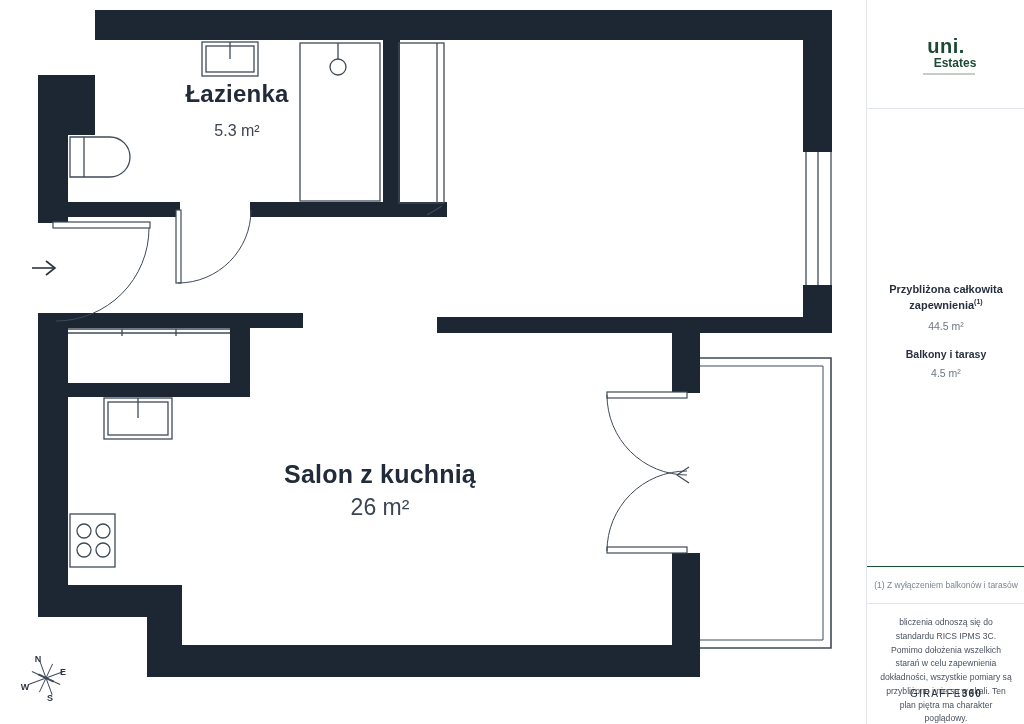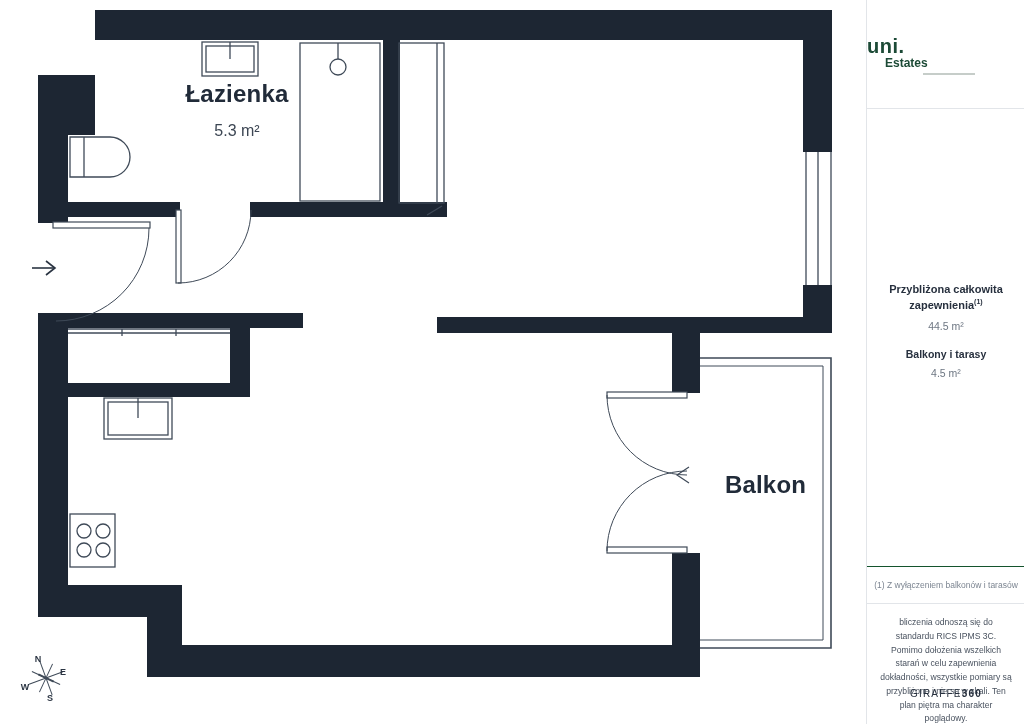--- a/index.html
+++ b/index.html
@@ -22,21 +22,21 @@
   .lbl-salon{left:252px;top:460px;width:256px;}
   .lbl-salon .room-name{font-size:25px;}
   .lbl-salon .room-area{font-size:23px;margin-top:5px;}
   .lbl-balkon{left:688px;top:471px;width:155px;}
   .lbl-balkon .room-name{font-size:24px;}
 
   
   #sidebar{position:absolute;left:866px;top:0;width:158px;height:724px;
     border-left:1px solid #e2e5e9;background:#fff;}
   .sb-divider{position:absolute;left:0;width:100%;height:0;border-top:1px solid #e2e5e9;}
-  #logo-block{position:absolute;left:0;top:0;width:100%;height:108px;}
+  #logo-block{position:absolute;left:0;top:0;width:100%;height:108px;text-align:center;}
   .logo-brand{margin-top:36px;font-size:20px;font-weight:800;color:#1c4a36;
     letter-spacing:.5px;line-height:1;}
   .logo-sub{font-size:12px;font-weight:600;color:#1c4a36;margin-top:1px;
     margin-left:18px;line-height:1.1;}
   .logo-tagline{width:52px;height:2px;background:#c6cdc9;margin:3px auto 0 auto;margin-left:56px;}
 
   #summary-block{position:absolute;left:0;top:282px;width:100%;text-align:center;color:#27303e;}
   .sb-title{font-size:11px;font-weight:700;line-height:1.4;padding:0 14px;}
   .sb-title sup{font-size:7px;}
   .sb-value{font-size:10.5px;color:#6d7682;margin-top:7px;font-weight:400;}
@@ -180,22 +180,23 @@
         <text x="63" y="675" font-size="9" font-weight="700" fill="#2a3442" text-anchor="middle">E</text>
         <text x="25" y="690" font-size="9" font-weight="700" fill="#2a3442" text-anchor="middle">W</text>
         <text x="50" y="701" font-size="9" font-weight="700" fill="#2a3442" text-anchor="middle">S</text>
       </g>
     </svg>
 
     <div class="room-label lbl-lazienka">
       <div class="room-name">Łazienka</div>
       <div class="room-area">5.3 m²</div>
     </div>
-    <div class="room-label lbl-balkon">
-      <div class="room-name">Balkon</div>
+    <div class="room-label lbl-salon">
+      <div class="room-name">Salon z kuchnią</div>
+      <div class="room-area">26 m²</div>
     </div>
   </div>
 
   <div id="sidebar">
     <div id="logo-block">
       <div class="logo-brand">uni.</div>
       <div class="logo-sub">Estates</div>
       <div class="logo-tagline"></div>
     </div>
     <div class="sb-divider" style="top:108px;"></div>

